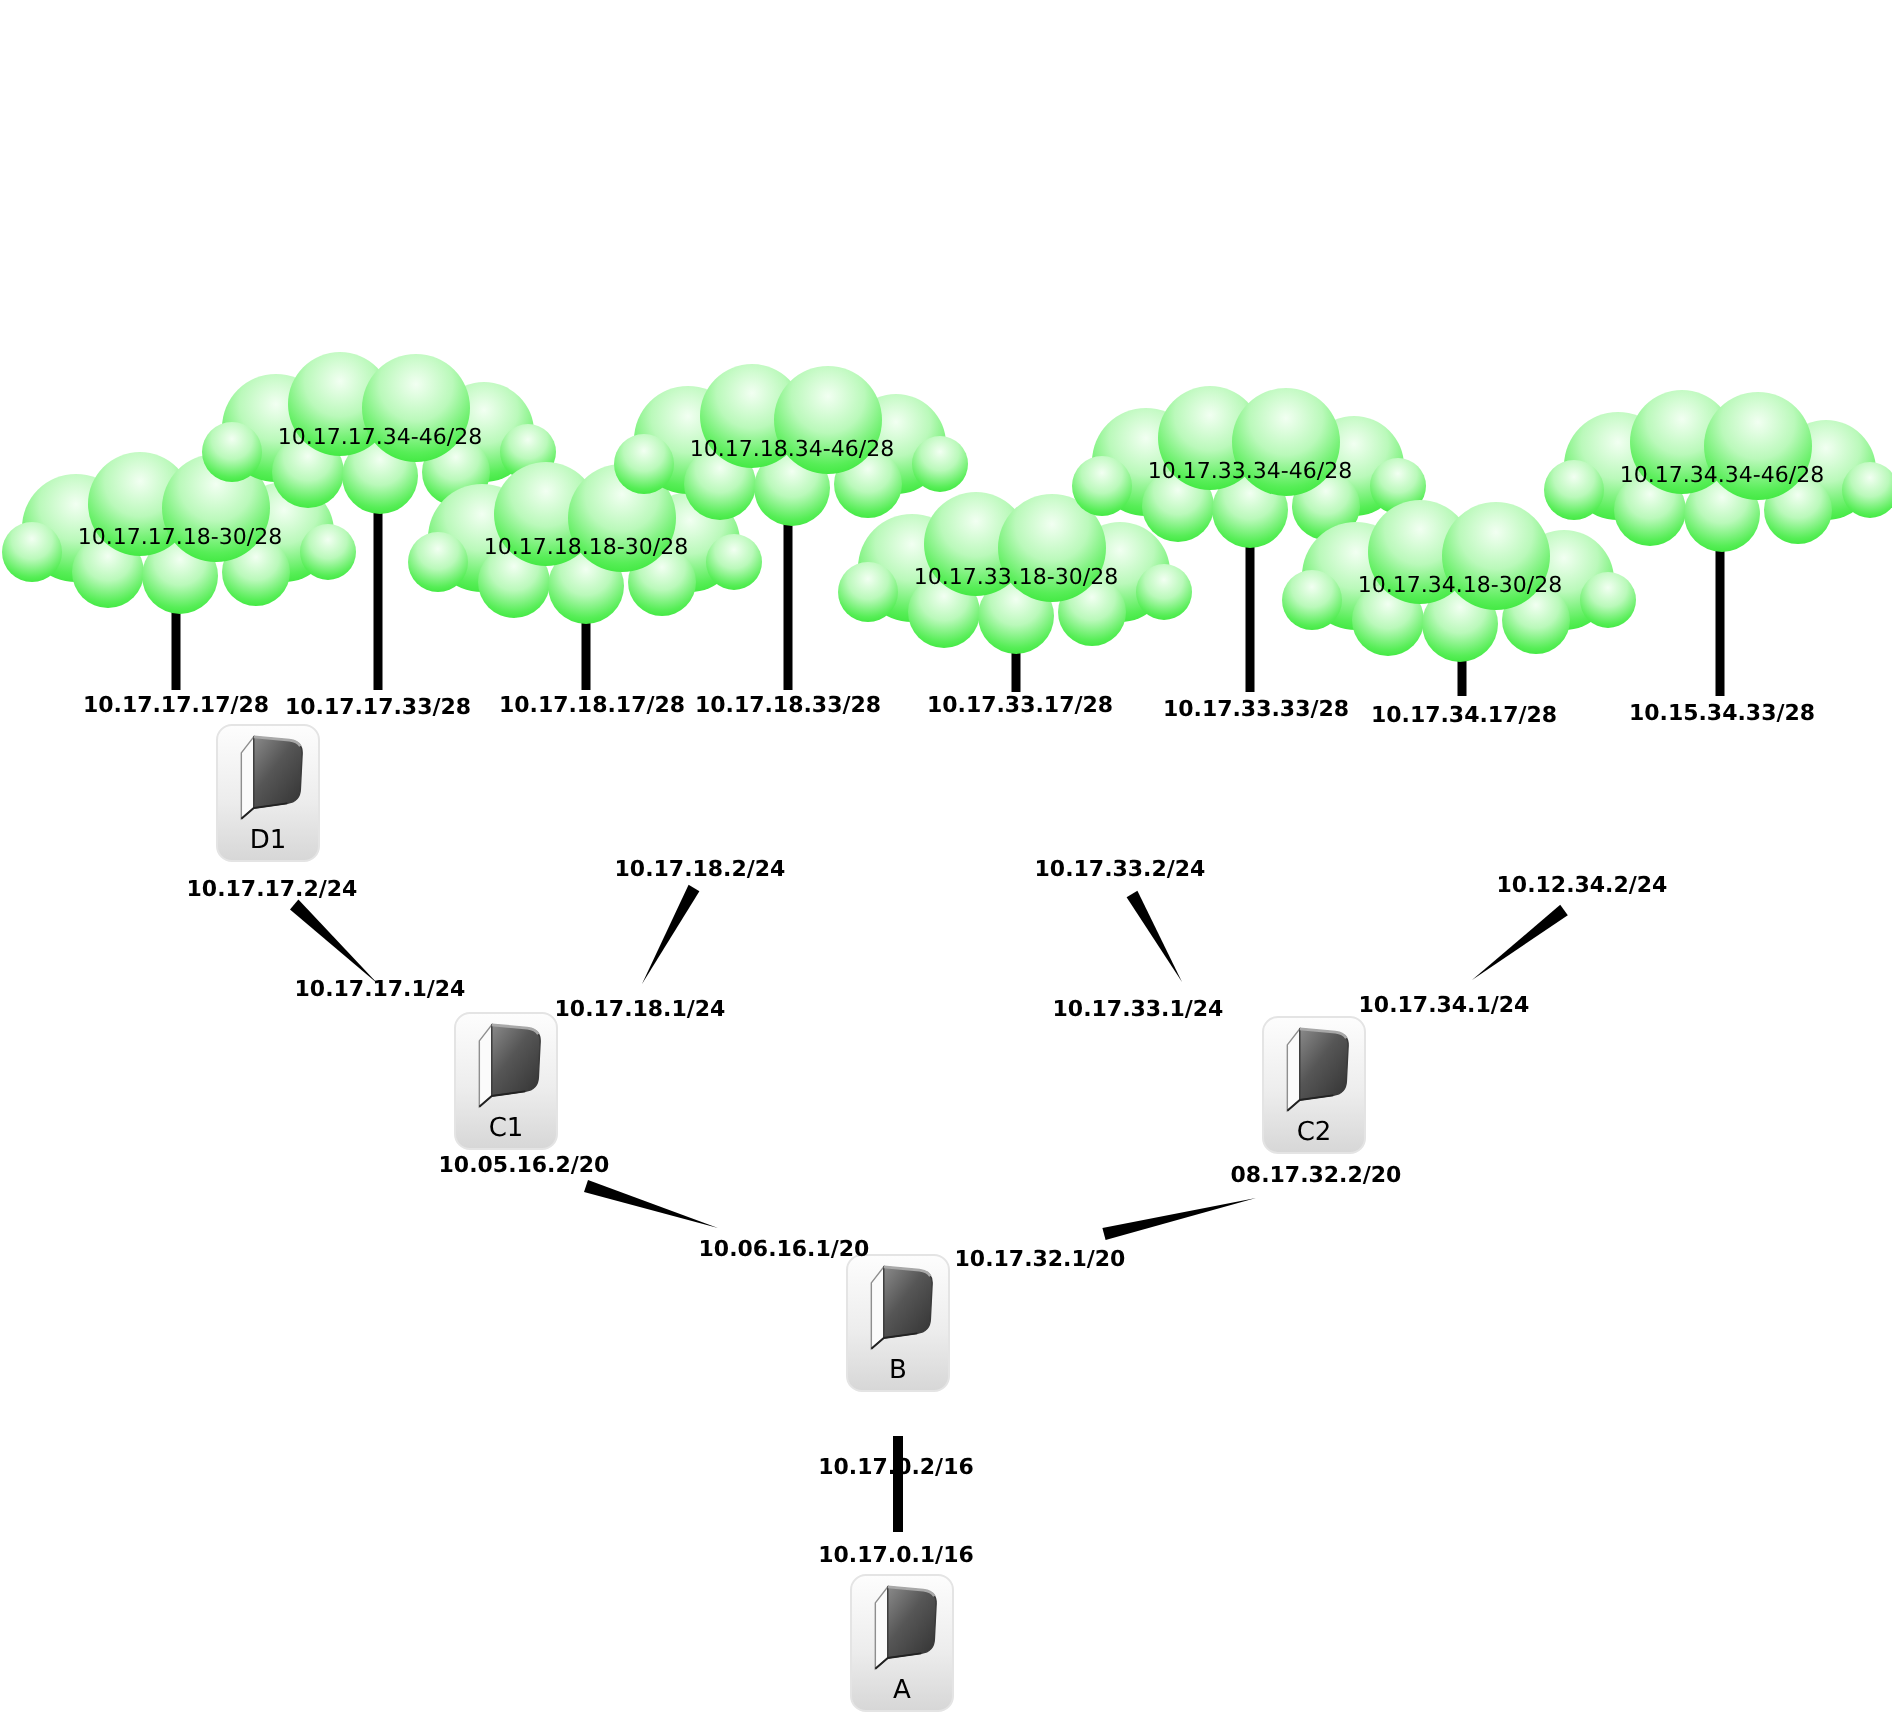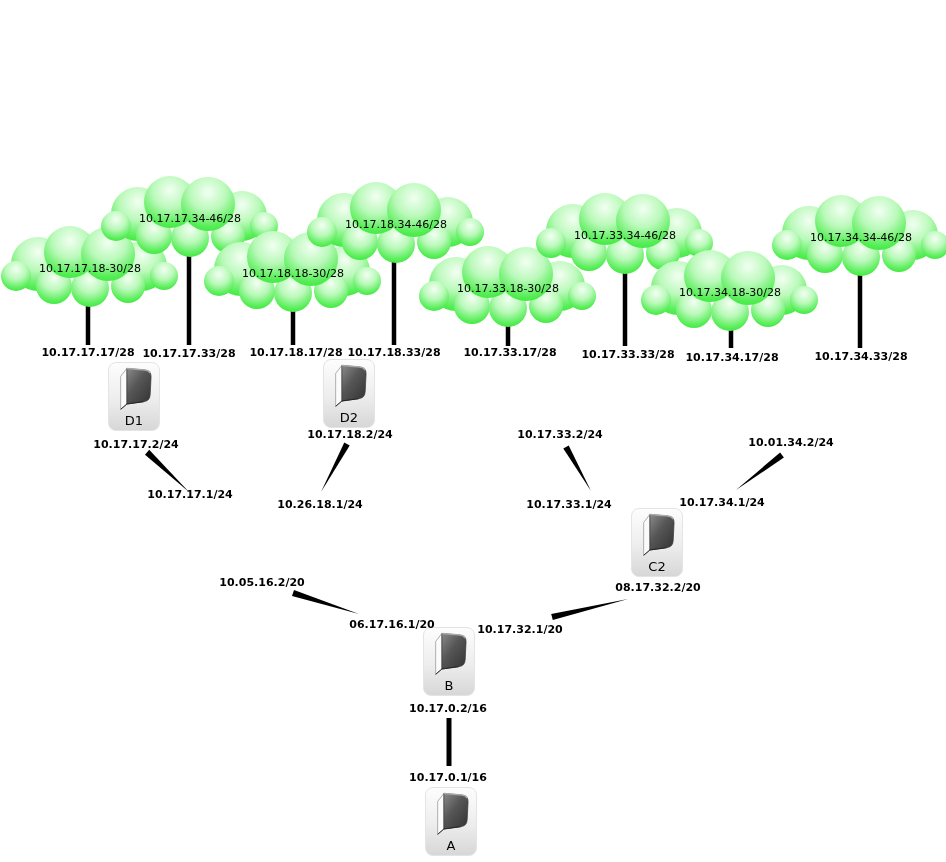--- a/index.html
+++ b/index.html
@@ -117,25 +117,25 @@
       <text class="cloud-text" y="4">10.17.34.34-46/28</text>
     </g>
   </svg>
 
   <div class="node" style="left:108px;top:362px">
     <svg class="node-icon" viewBox="0 0 48 54">
         <use href="#router-icon-shape"></use>
       </svg>
     <div class="node-label">D1</div>
   </div>
-  <div class="node" style="left:323px;top:359px">
+  <div class="node" style="left:227px;top:506px">
     <svg class="node-icon" viewBox="0 0 48 54">
         <use href="#router-icon-shape"></use>
       </svg>
-    <div class="node-label">D2</div>
+    <div class="node-label">C1</div>
   </div>
   <div class="node" style="left:631px;top:508px">
     <svg class="node-icon" viewBox="0 0 48 54">
         <use href="#router-icon-shape"></use>
       </svg>
     <div class="node-label">C2</div>
   </div>
   <div class="node" style="left:423px;top:627px">
     <svg class="node-icon" viewBox="0 0 48 54">
         <use href="#router-icon-shape"></use>
@@ -149,34 +149,34 @@
     <div class="node-label">A</div>
   </div>
 
   <div class="ip" style="left:88px;top:346px">10.17.17.17/28</div>
   <div class="ip" style="left:189px;top:347px">10.17.17.33/28</div>
   <div class="ip" style="left:296px;top:346px">10.17.18.17/28</div>
   <div class="ip" style="left:394px;top:346px">10.17.18.33/28</div>
   <div class="ip" style="left:510px;top:346px">10.17.33.17/28</div>
   <div class="ip" style="left:628px;top:348px">10.17.33.33/28</div>
   <div class="ip" style="left:732px;top:351px">10.17.34.17/28</div>
-  <div class="ip" style="left:861px;top:350px">10.17.34.33/28</div>
+  <div class="ip" style="left:861px;top:350px">10.15.34.33/28</div>
 
   <div class="ip" style="left:136px;top:438px">10.17.17.2/24</div>
   <div class="ip" style="left:350px;top:428px">10.17.18.2/24</div>
   <div class="ip" style="left:560px;top:428px">10.17.33.2/24</div>
-  <div class="ip" style="left:791px;top:436px">10.01.34.2/24</div>
+  <div class="ip" style="left:791px;top:436px">10.12.34.2/24</div>
 
   <div class="ip" style="left:190px;top:488px">10.17.17.1/24</div>
-  <div class="ip" style="left:320px;top:498px">10.26.18.1/24</div>
+  <div class="ip" style="left:320px;top:498px">10.17.18.1/24</div>
   <div class="ip" style="left:569px;top:498px">10.17.33.1/24</div>
   <div class="ip" style="left:722px;top:496px">10.17.34.1/24</div>
 
   <div class="ip" style="left:262px;top:576px">10.05.16.2/20</div>
   <div class="ip" style="left:658px;top:581px">08.17.32.2/20</div>
 
-  <div class="ip" style="left:392px;top:618px">06.17.16.1/20</div>
+  <div class="ip" style="left:392px;top:618px">10.06.16.1/20</div>
   <div class="ip" style="left:520px;top:623px">10.17.32.1/20</div>
 
-  <div class="ip" style="left:448px;top:702px">10.17.0.2/16</div>
+  <div class="ip" style="left:448px;top:727px">10.17.0.2/16</div>
   <div class="ip" style="left:448px;top:771px">10.17.0.1/16</div>
 
 </div>
 
 </body></html>

